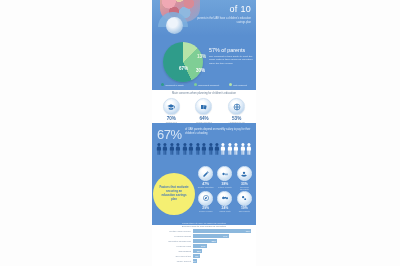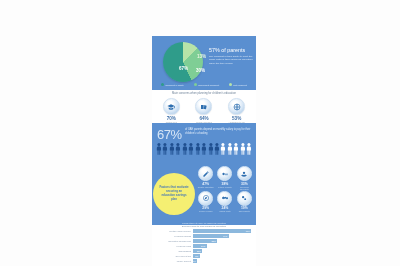--- a/index.html
+++ b/index.html
@@ -331,20 +331,27 @@
     font-size: 2.3px;
     line-height: 4.3px;
   }
 </style>
 </head>
 <body>
 
 <div id="canvas">
   <div class="infographic">
 
+    <div class="panel" id="header-panel">
+      <div class="photo-blob" id="photo-main"></div>
+      <div id="photo-wedge"></div>
+      <div class="photo-blob" id="photo-small"></div>
+      <div class="hdr-big">of 10</div>
+      <div class="hdr-sub">parents in the UAE have a children's education savings plan</div>
+    </div>
 
     <div class="panel" id="pie-panel">
       <div id="pie">
         <span class="pie-lbl" id="pie-lbl-57">67%</span>
         <span class="pie-lbl" id="pie-lbl-30">30%</span>
         <span class="pie-lbl" id="pie-lbl-13">13%</span>
       </div>
       <div class="pie-head">57% of parents</div>
       <div class="pie-body">feel confident in their ability to meet the rising costs of their children's education when the time comes</div>
       <div class="pie-legend">

